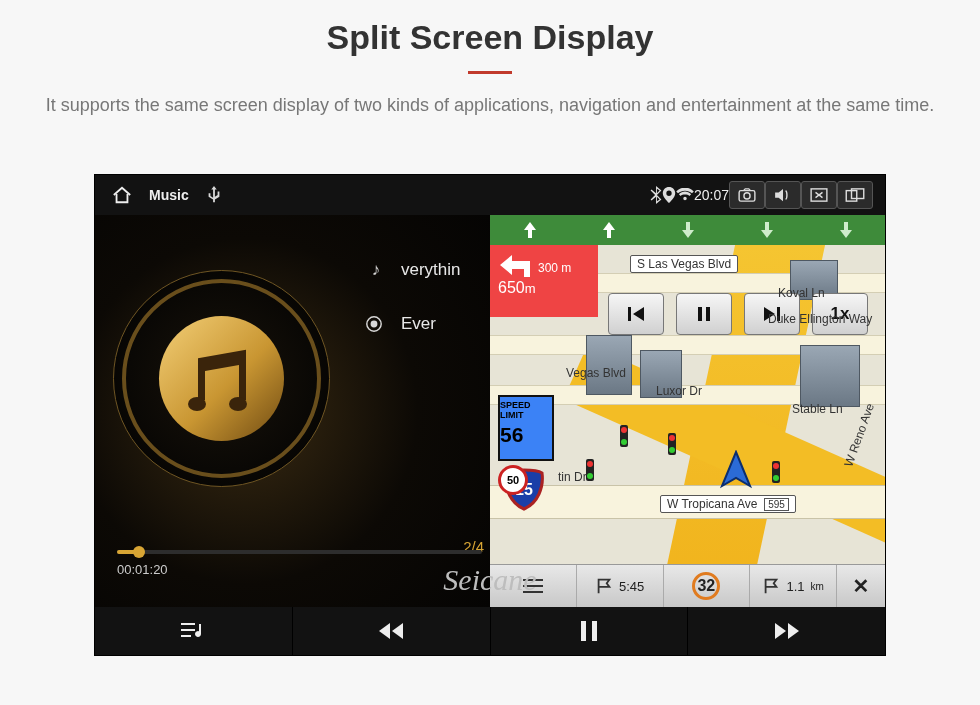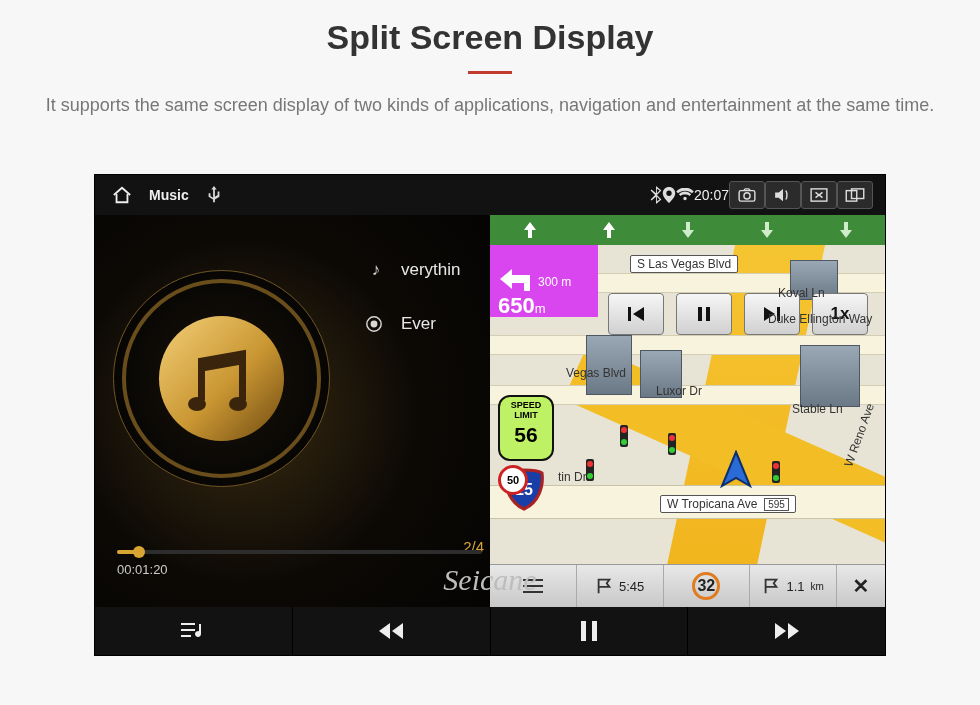--- a/index.html
+++ b/index.html
@@ -35,25 +35,25 @@
   .counter{position:absolute;right:6px;bottom:52px;color:#d8a534;font-size:15px}
   .pbar{height:4px;background:#2d2d2d;position:relative;border-radius:2px}
   .pbar-fill{height:100%;width:6%;background:#d8a534;border-radius:2px;position:relative}
   .pbar-fill::after{content:"";position:absolute;right:-6px;top:-4px;width:12px;height:12px;background:#d8a534;border-radius:50%}
   .ptimes{display:flex;justify-content:space-between;color:#ccc;font-size:13px;margin-top:8px}
   
   .nav{flex:1;position:relative;background:#e7e4d6;overflow:hidden}
   .nav-top{height:30px;background:#3e8b3a;display:flex}
   .navslot{flex:1;display:flex;align-items:center;justify-content:center;color:#fff}
   .navslot svg{display:block}
-  .turnbox{position:absolute;left:0;top:30px;width:108px;height:72px;background:#d946ef;color:#fff;padding:20px 8px;box-sizing:border-box;font-size:13px}
-  .turnbox .big{font-size:22px;font-weight:700;margin-top:4px}
+  .turnbox{position:absolute;left:0;top:30px;width:108px;height:72px;background:#ef4444;color:#fff;padding:6px 8px;box-sizing:border-box;font-size:13px}
+  .turnbox .big{font-size:16px;font-weight:400;margin-top:4px}
   .mapctl{position:absolute;top:78px;left:118px;display:flex;gap:12px}
   .mbtn{width:54px;height:40px;background:linear-gradient(#f6f6f6,#d0d0d0);border:1px solid #777;border-radius:4px;display:flex;align-items:center;justify-content:center;font-weight:700;color:#111;font-size:17px}
-  .speed{position:absolute;left:8px;top:180px;width:52px;height:62px;background:#bef264;border:2px solid #111;border-radius:12px;text-align:center;font-weight:700}
+  .speed{position:absolute;left:8px;top:180px;width:52px;height:62px;background:#3b82f6;border:2px solid #111;border-radius:0;font-weight:700}
   .speed .lbl{font-size:9px;margin-top:4px;line-height:1.1}
   .speed .val{font-size:21px;margin-top:2px}
   .shield{position:absolute;left:14px;top:252px;width:40px;height:44px}
   .nav-bot{position:absolute;left:0;right:0;bottom:0;height:42px;background:linear-gradient(#e8e8e8,#c8c8c8);border-top:1px solid #999;display:flex;align-items:center;font-size:13px;color:#222}
   .nav-bot .seg{flex:1;display:flex;align-items:center;justify-content:center;gap:6px;border-right:1px solid #aaa;height:100%}
   .nav-bot .seg:last-child{border-right:none;flex:0 0 48px;font-size:20px;font-weight:700}
   
   .road-y{position:absolute;left:210px;top:30px;width:90px;height:330px;background:linear-gradient(180deg,#f5c531 0%,#f1b41d 100%);transform:skewX(-12deg)}
   .road-diag{position:absolute;left:70px;top:200px;width:360px;height:60px;background:#f3bd25;transform:rotate(24deg)}
   .road-w{position:absolute;left:0;top:270px;right:0;height:32px;background:#f8f3dd;border-top:1px solid #c9c3a8;border-bottom:1px solid #c9c3a8}

